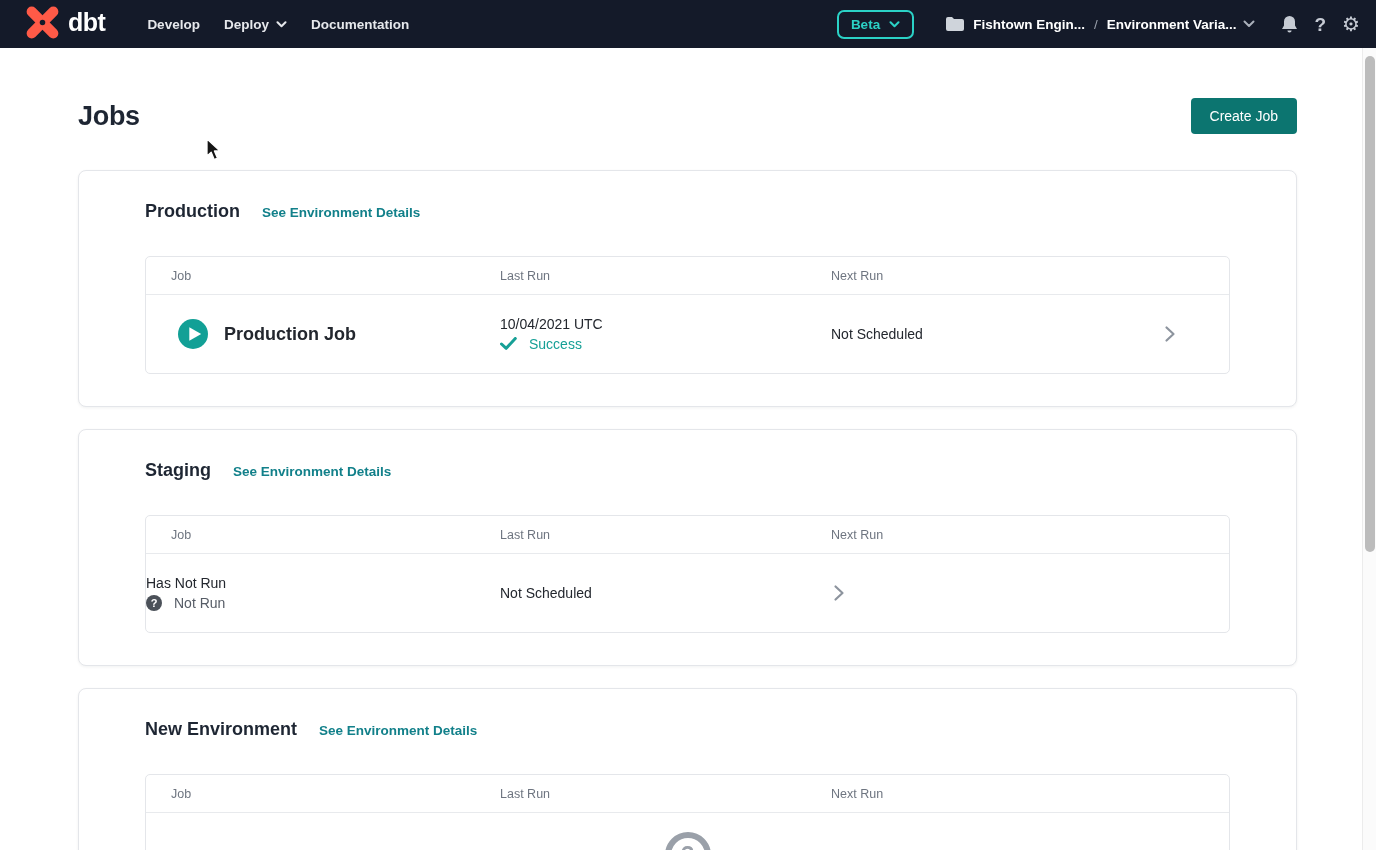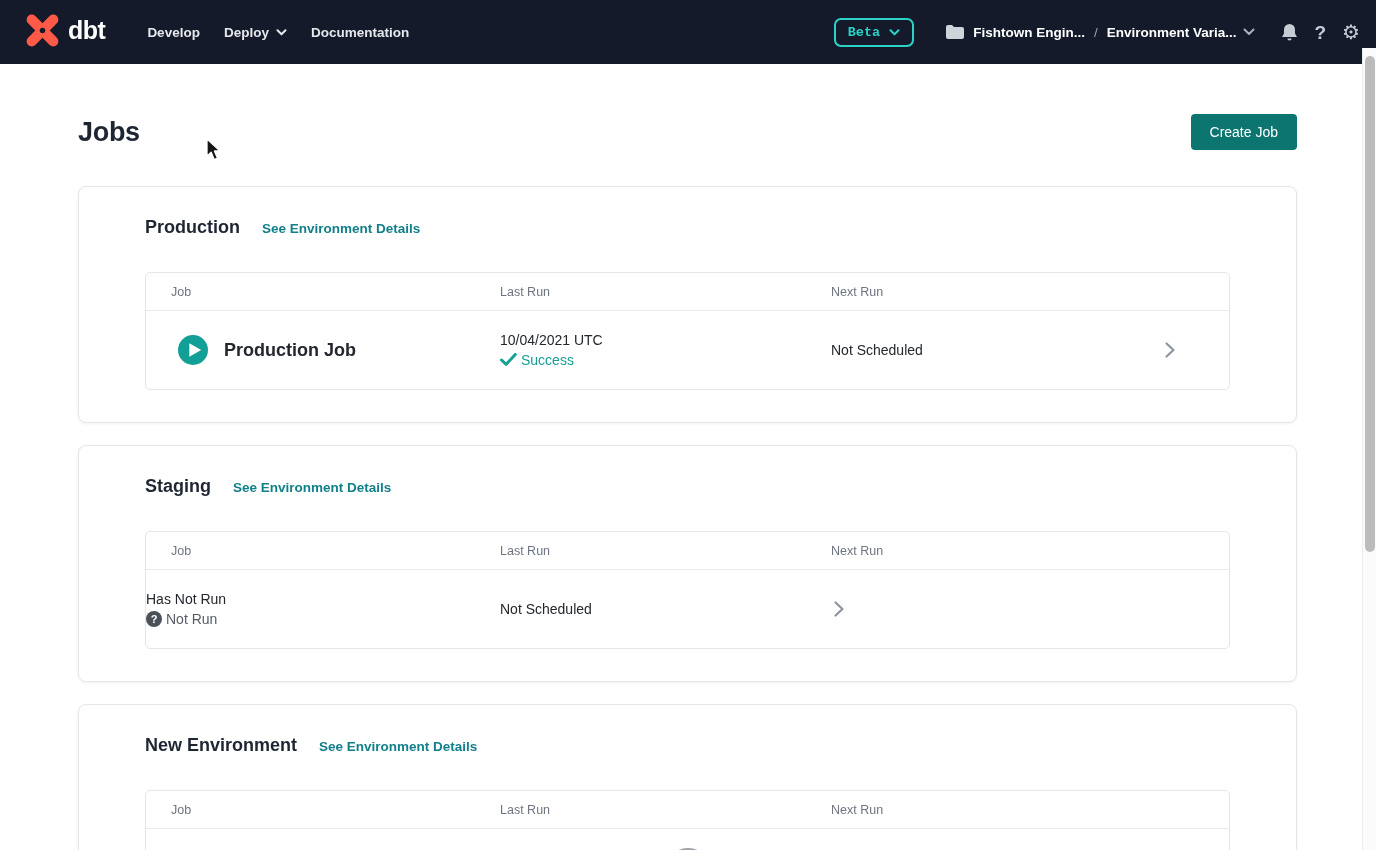--- a/index.html
+++ b/index.html
@@ -1,30 +1,30 @@
 <!DOCTYPE html>
 <html><head>
 <meta charset="utf-8">
 <style>
   * { margin:0; padding:0; box-sizing:border-box; }
   html,body { width:1376px; height:850px; overflow:hidden; background:#fff;
               font-family:"Liberation Sans", sans-serif; position:relative; }
 
   
-  .topnav { height:64px; background:#141a29; display:flex; align-items:center;
+  .topnav { height:48px; background:#141a29; display:flex; align-items:center;
             padding:0 16px 0 24px; position:relative; z-index:10; }
   .brand { display:flex; align-items:center; gap:7px; margin-right:42px; cursor:pointer; }
   .brand-text { color:#ffffff; font-size:25px; font-weight:800; letter-spacing:-.5px; line-height:1; padding-bottom:4px; }
   .nav-links { display:flex; align-items:center; gap:24px; }
   .nav-link { color:#e6e8ec; font-size:13.5px; font-weight:700; display:flex; align-items:center; gap:7px; cursor:pointer; }
   .nav-link svg { margin-top:1px; }
   .nav-right { margin-left:auto; display:flex; align-items:center; }
   .beta-btn { border:2px solid #2bd2c6; color:#2bd2c6; background:transparent; border-radius:7px;
               padding:5px 12px; font-weight:700; font-size:13.5px; display:flex; align-items:center; gap:9px;
-              font-family:Liberation Mono, monospace; cursor:pointer; }
+              font-family:Liberation Sans, sans-serif; cursor:pointer; }
   .breadcrumb { display:flex; align-items:center; margin-left:32px; font-size:13.5px; color:#fff; cursor:pointer; }
   .crumb-account { font-weight:700; margin-left:9px; }
   .crumb-sep { color:#9aa0ac; margin:0 9px; font-weight:400; }
   .crumb-project { font-weight:600; margin-right:7px; }
   .nav-icons { display:flex; align-items:center; gap:16px; margin-left:26px; color:#c6cbd4; }
   .icon-btn { display:flex; align-items:center; justify-content:center; cursor:pointer; }
   .help-glyph { font-size:19px; font-weight:800; color:#c6cbd4; line-height:1; }
   .gear-glyph { font-size:20px; color:#c6cbd4; line-height:1; }
 
   
@@ -44,21 +44,21 @@
 
   .jobs-table { border:1px solid #e4e6ea; border-radius:5px; overflow:hidden; }
   .thead { display:grid; grid-template-columns:354px 331px 331px 1fr; height:38px;
            align-items:center; border-bottom:1px solid #e8eaed; color:#6e7580; font-size:12.5px; }
   .th:first-child { padding-left:25px; }
   .trow { display:grid; grid-template-columns:354px 331px 331px 1fr; height:78px; align-items:center; cursor:pointer; }
   .job-cell { display:flex; align-items:center; gap:16px; padding-left:32px; }
   .play-btn { width:30px; height:30px; flex:0 0 30px; cursor:pointer; }
   .job-name { font-weight:700; font-size:18px; color:#23272e; }
   .lastrun-date { font-size:14px; color:#23272e; line-height:19px; }
-  .status-line { display:flex; align-items:center; gap:4px; margin-top:0; height:19px; }
+  .status-line { display:flex; align-items:center; gap:12px; margin-top:0; height:19px; }
   .success-label { color:#16a096; font-size:14px; }
   .notrun-label { color:#565c66; font-size:14px; }
   .qcircle { width:16px; height:16px; border-radius:50%; background:#4b5159; color:#fff;
              font-size:11px; font-weight:700; display:flex; align-items:center; justify-content:center; }
   .nextrun { font-size:14px; color:#23272e; }
   .chev-cell { display:flex; align-items:center; padding-left:2px; }
 
   .empty-body { height:140px; position:relative; }
   .big-q { position:absolute; left:50%; transform:translateX(-50%); top:19px;
            width:46px; height:46px; border:6px solid #9aa0a9; border-radius:50%;

